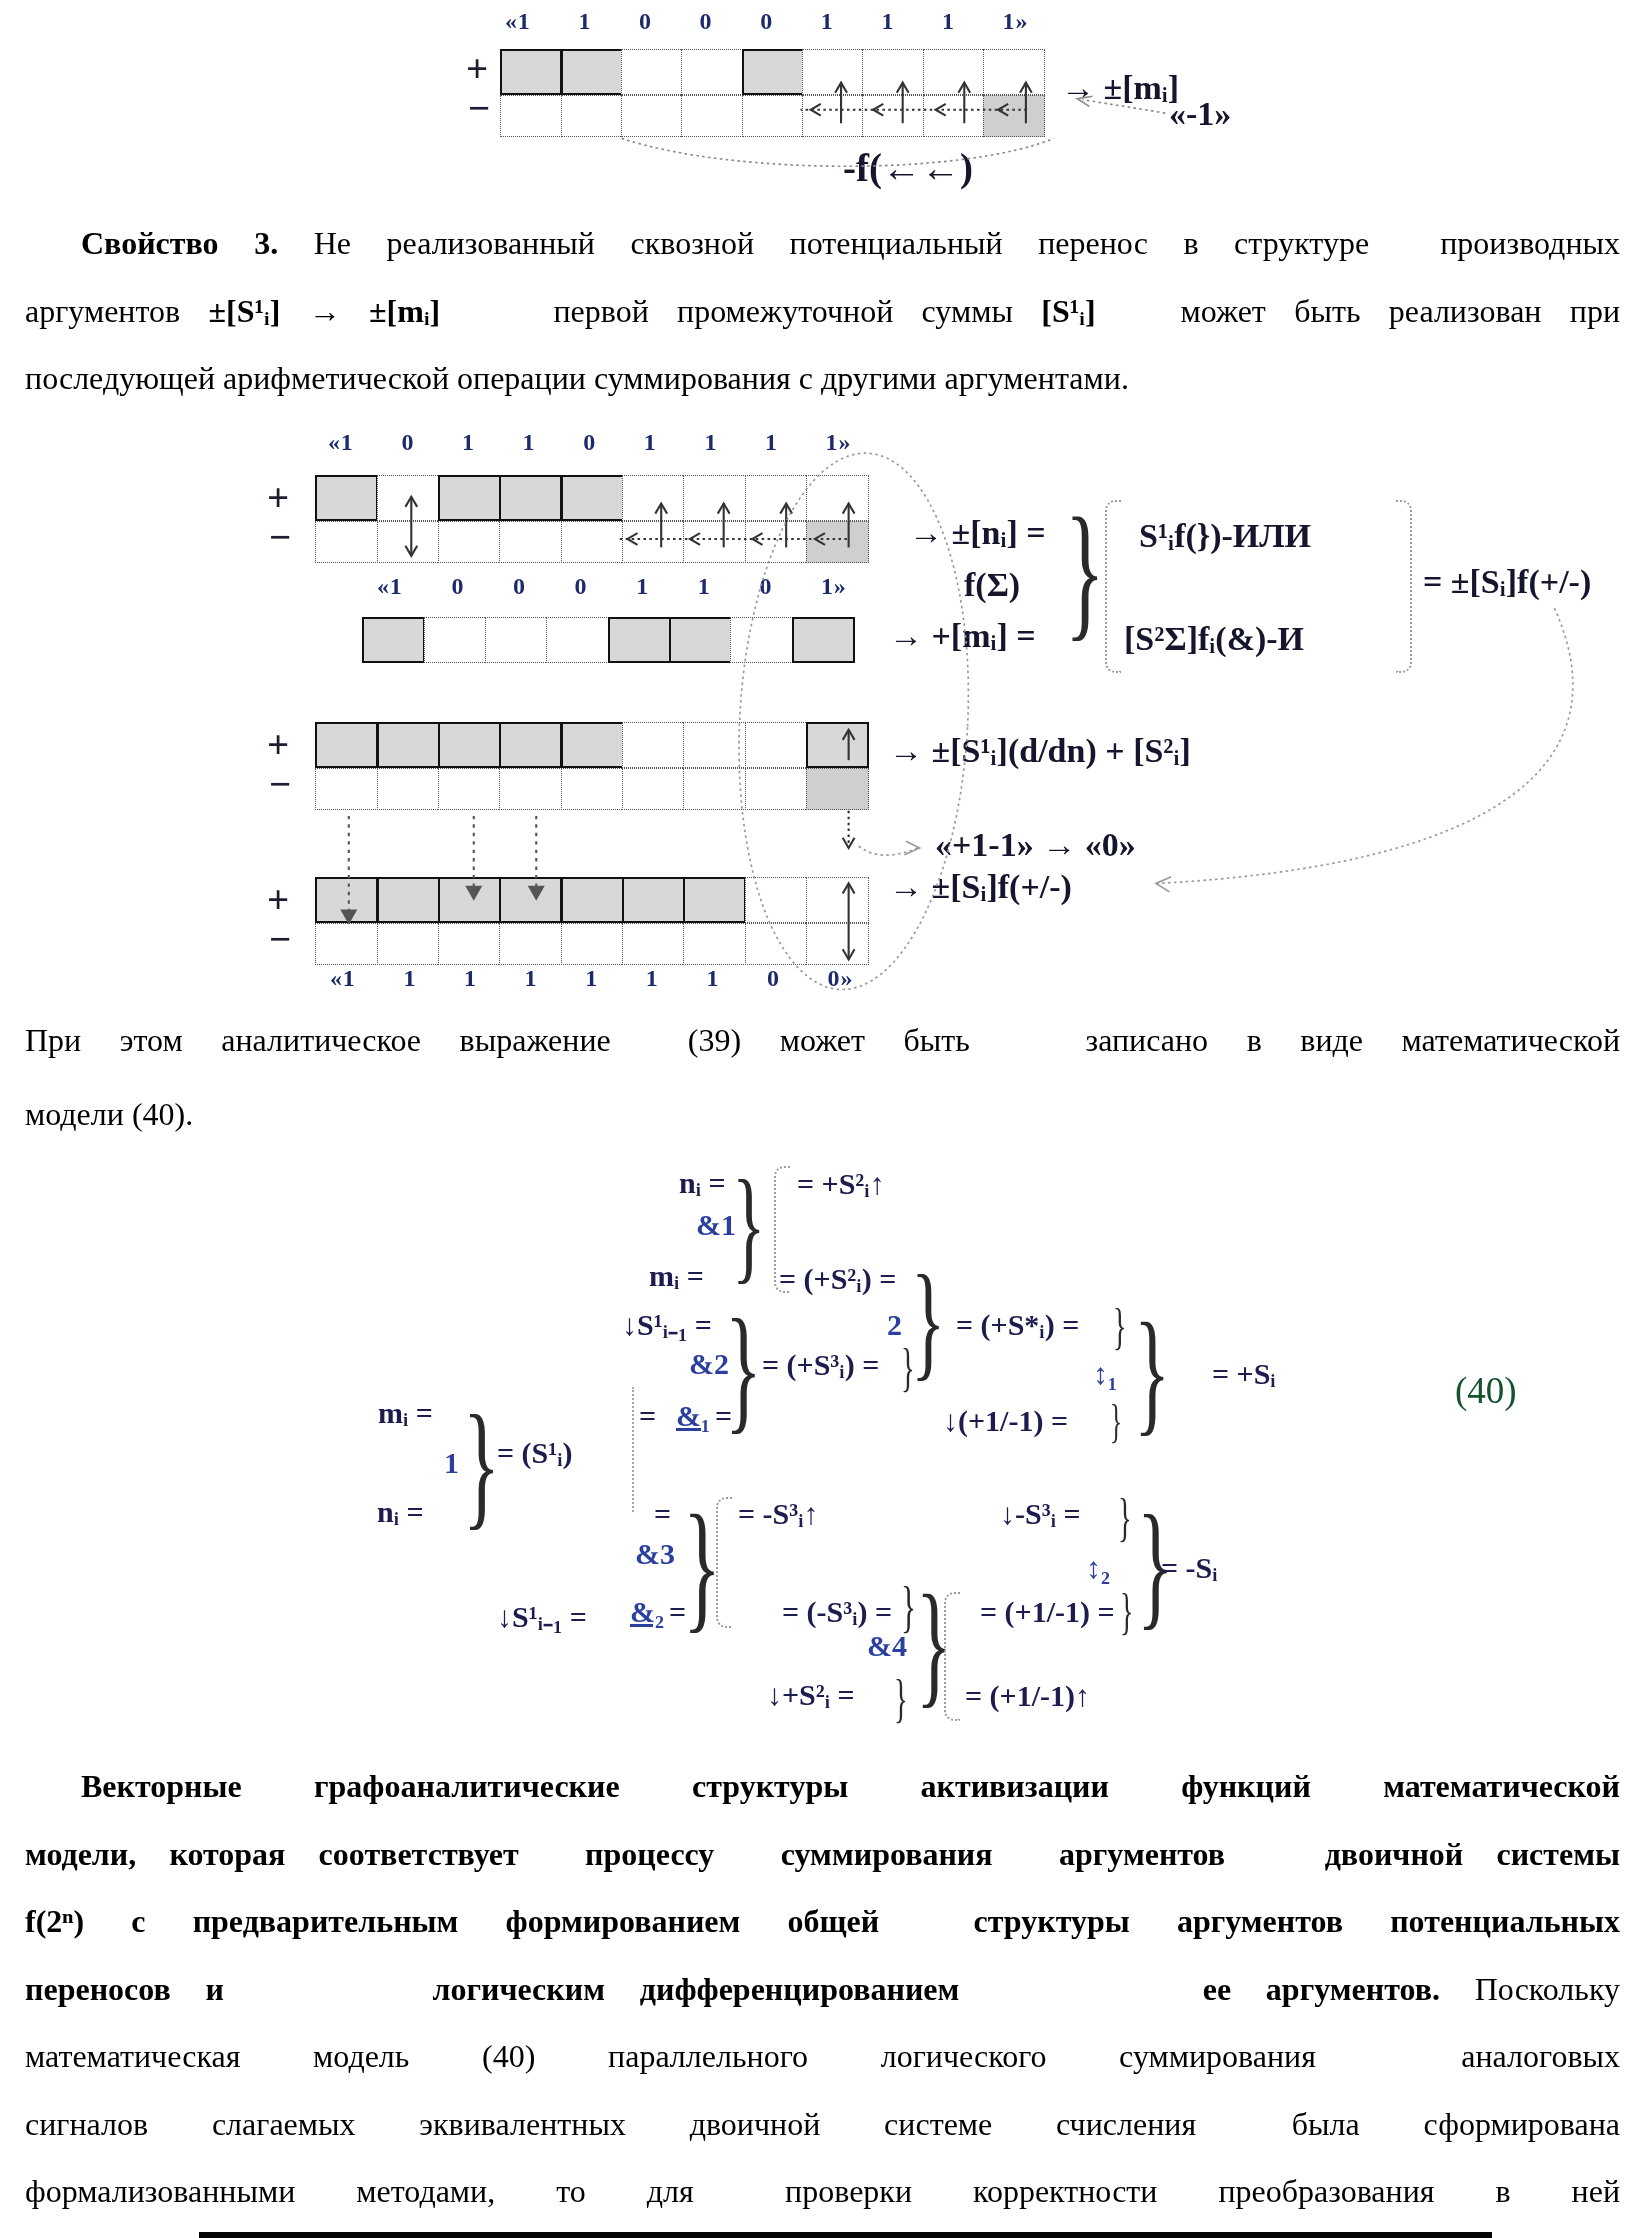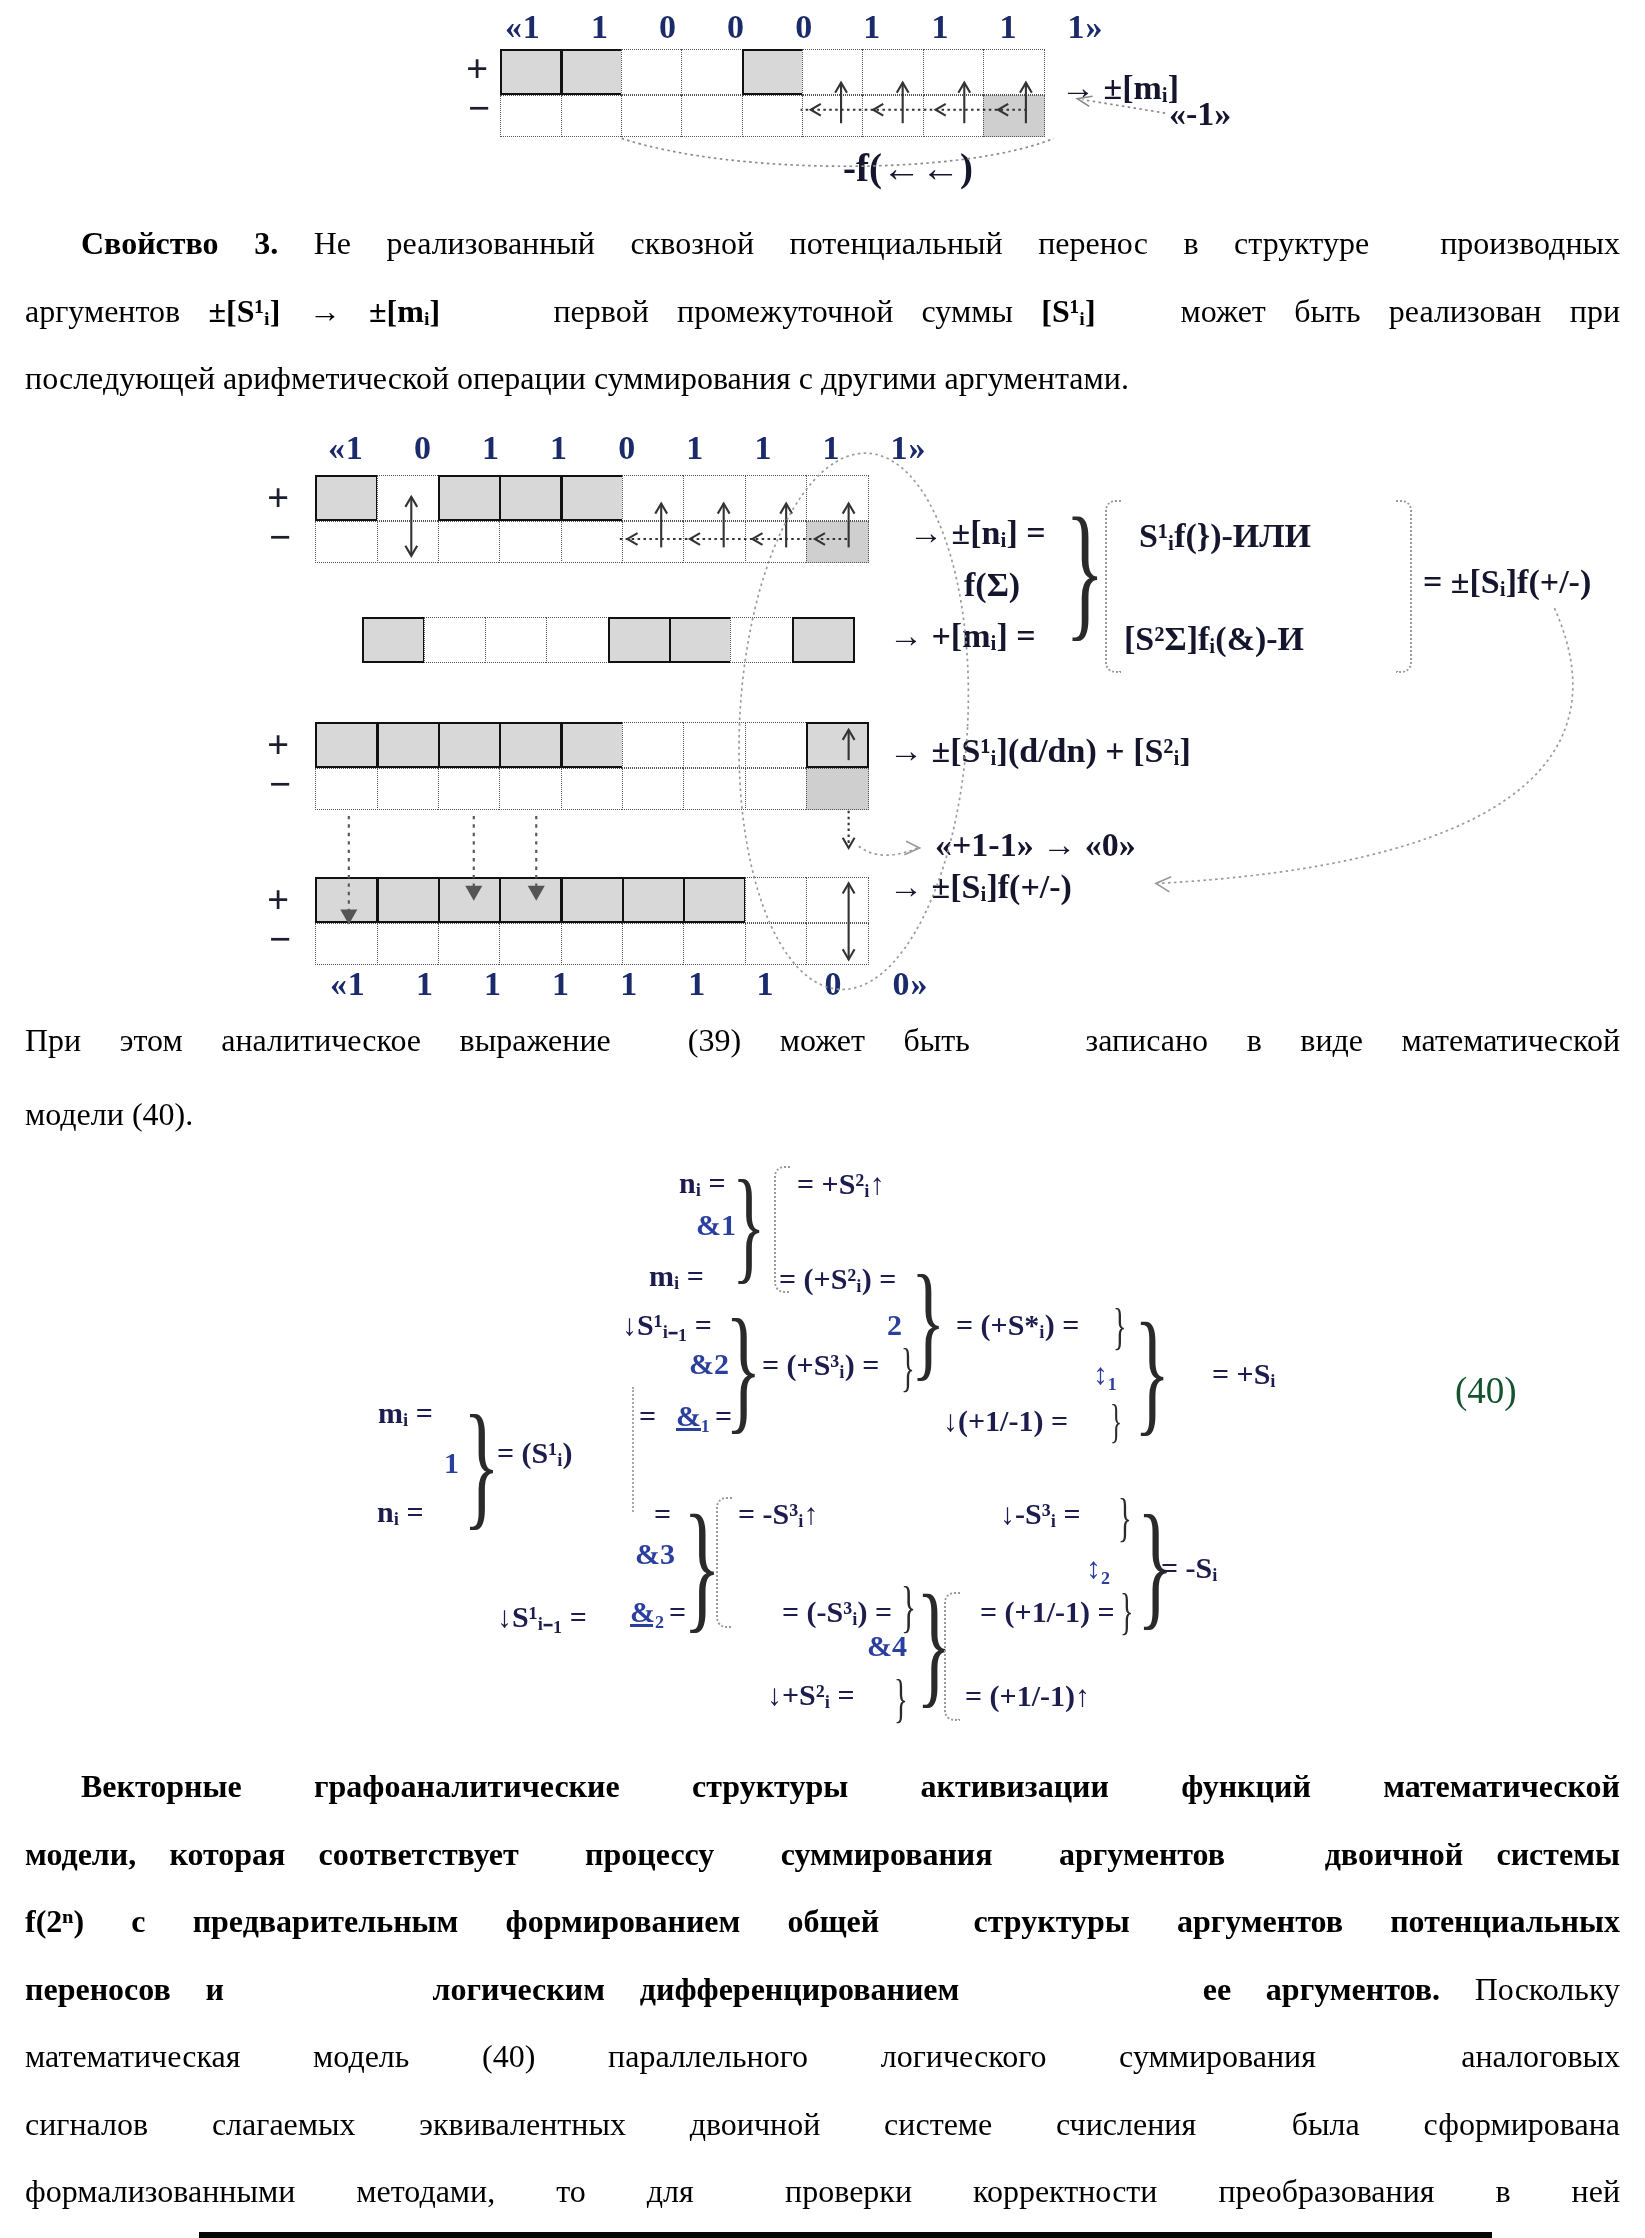--- a/index.html
+++ b/index.html
@@ -3,21 +3,21 @@
 <meta charset="utf-8">
 <style>
   html,body{margin:0;padding:0;background:#fff;}
   body{width:1646px;height:2239px;position:relative;font-family:"Liberation Serif",serif;color:#000;overflow:hidden;}
   .abs{position:absolute;}
   
   .pline{position:absolute;left:0;width:100%;font-size:32px;line-height:44px;white-space:normal;}
   .just{text-align:justify;text-align-last:justify;}
   .bold{font-weight:bold;}
   
-  .digits{position:absolute;font-weight:bold;font-size:34px;color:#1b2a6b;word-spacing:41px;letter-spacing:0.8px;white-space:nowrap;}
+  .digits{position:absolute;font-weight:bold;font-size:24px;color:#1b2a6b;word-spacing:41px;letter-spacing:0.8px;white-space:nowrap;}
   .pm{position:absolute;font-weight:bold;font-size:39px;color:#1d1d30;line-height:39px;}
   .dlabel{position:absolute;font-weight:bold;font-size:34px;color:#15152e;white-space:nowrap;}
   
   .grid{position:absolute;}
   .grow{display:flex;}
   .cell{box-sizing:border-box;margin-left:-1.7px;}
   .cw73{width:62px;} .cw74{width:63px;} .cw75{width:63px;}
   .ch54{height:46px;} .ch50{height:42px;}
   .cf{background:#d8d8d8;border:2.5px solid #111;}
   .cd{background:#fff;border:1.7px dotted #555;}
@@ -135,20 +135,21 @@
   </div>
   <span class="dlabel" style="left:652px;top:100px;margin-left:20px;">→ ±[nᵢ] =</span>
   <span class="dlabel" style="left:727px;top:152px;">f(Σ)</span>
   <span class="brc" style="left:828px;top:81px;font-size:150px;">}</span>
   <div class="dbl" style="left:868px;top:86px;height:169px;"></div>
   <span class="dlabel" style="left:902px;top:103px;">S¹ᵢf(})-ИЛИ</span>
   <span class="dlabel" style="left:887px;top:206px;">[S²Σ]fᵢ(&amp;)-И</span>
   <div class="dbr" style="left:1159px;top:86px;height:169px;"></div>
   <span class="dlabel" style="left:1186px;top:149px;text-align:right;">= ±[Sᵢ]f(+/-)</span>
 
+  <span class="digits" style="left:140px;top:159px;word-spacing:42px;">«1 0 0 0 1 1 0 1»</span>
   <div class="grid" style="left:127px;top:203px;">
     <div class="grow">
       <div class="cell cw75 ch54 cf"></div>
         <div class="cell cw75 ch54 cd"></div>
         <div class="cell cw75 ch54 cd"></div>
         <div class="cell cw75 ch54 cd"></div>
         <div class="cell cw75 ch54 cf"></div>
         <div class="cell cw75 ch54 cf"></div>
         <div class="cell cw75 ch54 cd"></div>
         <div class="cell cw75 ch54 cf"></div>

